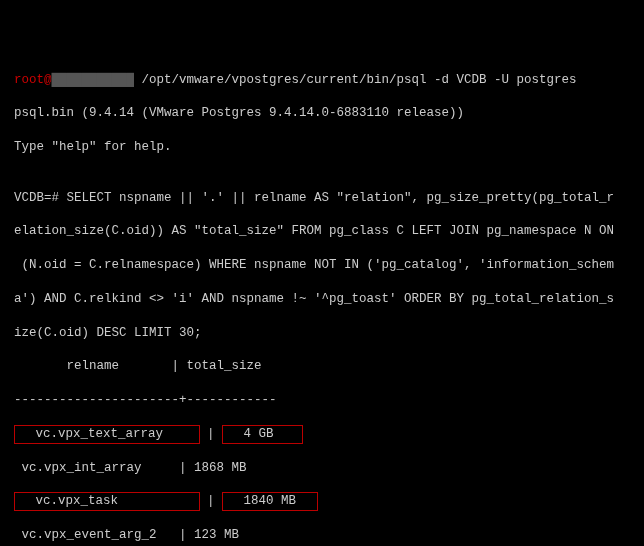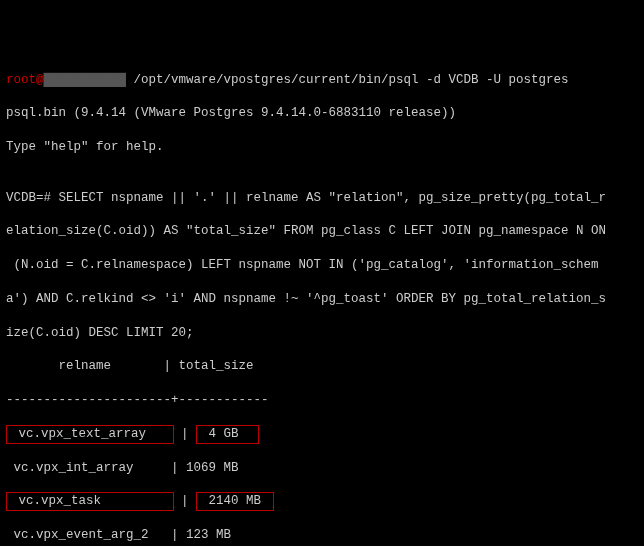--- a/index.html
+++ b/index.html
@@ -11,42 +11,42 @@
     font-size: 12.5px;
     line-height: 1.35;
     width: 644px;
     height: 546px;
     box-sizing: border-box;
     white-space: pre;
     overflow: hidden;
   }
   .root { color: #cc0000; }
   .blackout { background: #555; color: #555; }
-  .hl { border: 1px solid #bb0000; padding: 0 4px; margin: -1px 0; display: inline-block; }
-  .row { display:block; }
+  .hl { border: 1px solid #bb0000; padding: 0 13px; margin: -1px 0; display: inline-block; }
+  .row { display:block;margin-left:8px; }
 </style>
 </head>
 <body>
 
 
 
 <span class="row"><span class="root">root@</span><span class="blackout">███████████</span><span> /opt/vmware/vpostgres/current/bin/psql -d VCDB -U postgres</span></span>
 <span class="row">psql.bin (9.4.14 (VMware Postgres 9.4.14.0-6883110 release))</span>
 <span class="row">Type "help" for help.</span>
 <span class="row"></span>
 <span class="row">VCDB=# SELECT nspname || '.' || relname AS "relation", pg_size_pretty(pg_total_r</span>
 <span class="row">elation_size(C.oid)) AS "total_size" FROM pg_class C LEFT JOIN pg_namespace N ON</span>
-<span class="row"> (N.oid = C.relnamespace) LEFT nspname NOT IN ('pg_catalog', 'information_schem</span>
+<span class="row"> (N.oid = C.relnamespace) WHERE nspname NOT IN ('pg_catalog', 'information_schem</span>
 <span class="row">a') AND C.relkind &lt;&gt; 'i' AND nspname !~ '^pg_toast' ORDER BY pg_total_relation_s</span>
-<span class="row">ize(C.oid) DESC LIMIT 20;</span>
+<span class="row">ize(C.oid) DESC LIMIT 30;</span>
 <span class="row">       relname       | total_size</span>
 <span class="row">----------------------+------------</span>
 <span class="row"><span class="hl"> vc.vpx_text_array   </span> | <span class="hl"> 4 GB  </span></span>
-<span class="row"> vc.vpx_int_array     | 1069 MB</span>
-<span class="row"><span class="hl"> vc.vpx_task         </span> | <span class="hl"> 2140 MB </span></span>
+<span class="row"> vc.vpx_int_array     | 1868 MB</span>
+<span class="row"><span class="hl"> vc.vpx_task         </span> | <span class="hl"> 1840 MB </span></span>
 <span class="row"> vc.vpx_event_arg_2   | 123 MB</span>
 
 
 
 
 
 
 
 
 

